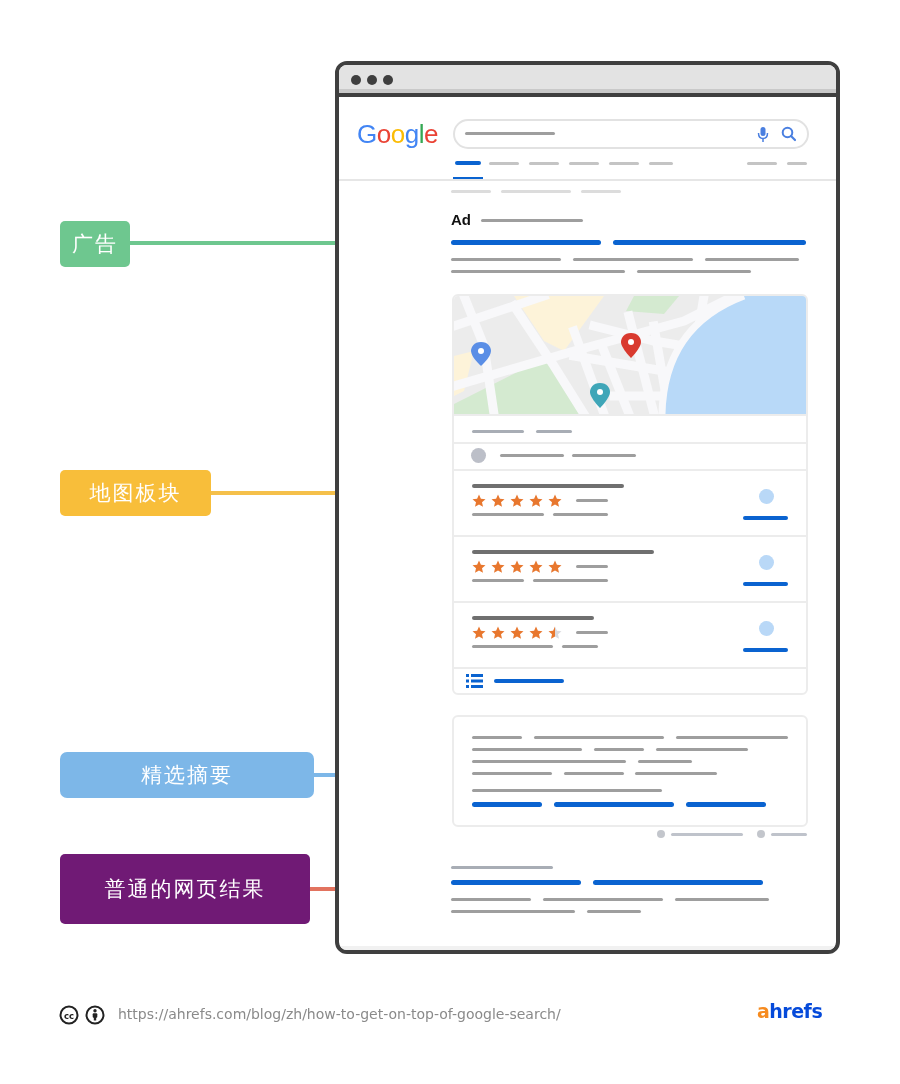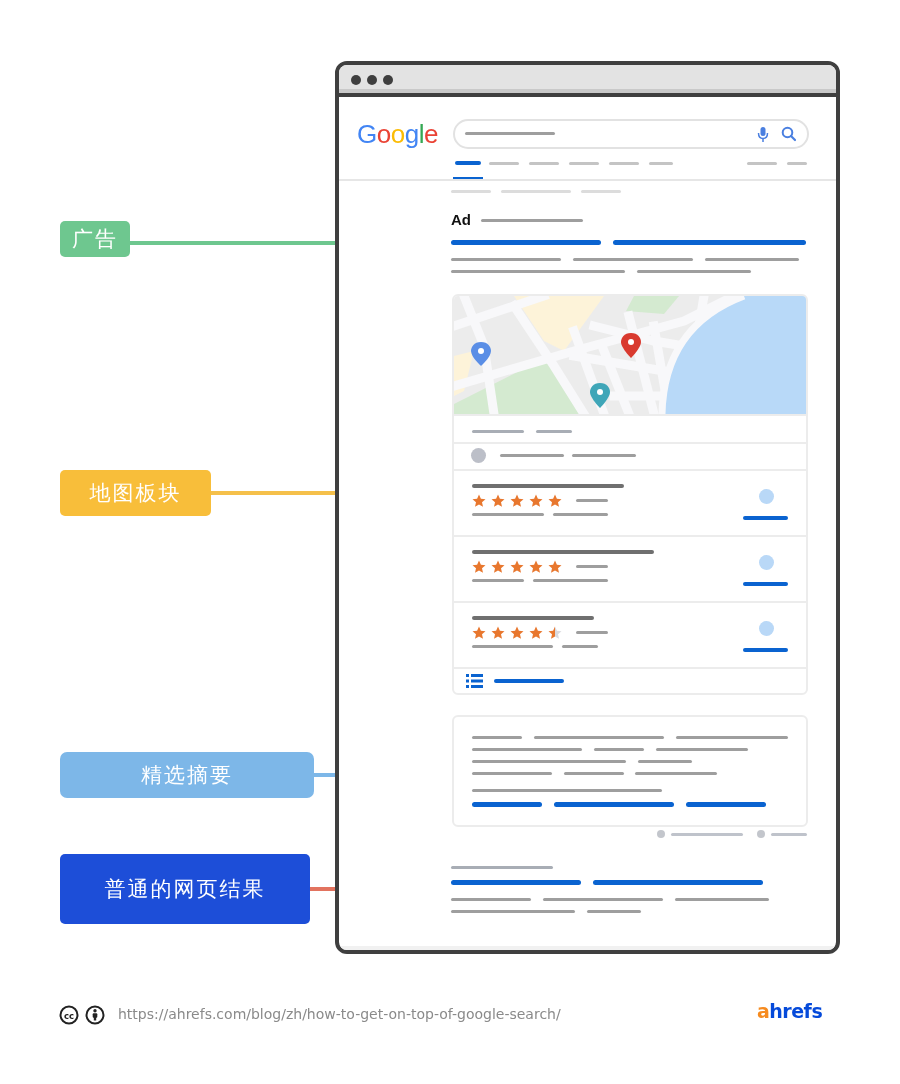--- a/index.html
+++ b/index.html
@@ -63,24 +63,24 @@
     <path d="M390 775 Q403 775 403 788 L403 816 Q403 835 430 835"></path>
   </g>
 
   <g stroke="#e2735f" stroke-width="4" fill="none" stroke-linecap="round">
     <line x1="310" y1="889" x2="390" y2="889"></line>
     <path d="M388 889 Q402 889 404 878 Q410 862 430 862"></path>
     <path d="M388 889 Q402 889 404 900 Q410 916 430 916"></path>
   </g>
 </svg>
 
-<div class="label" style="left: 60px; top: 221px; width: 70px; height: 36px; background: rgb(110, 199, 143);">广告</div>
+<div class="label" style="left: 60px; top: 221px; width: 70px; height: 46px; background: rgb(110, 199, 143);">广告</div>
 <div class="label" style="left: 60px; top: 470px; width: 151px; height: 46px; background: rgb(248, 190, 58);">地图板块</div>
 <div class="label" style="left: 60px; top: 752px; width: 254px; height: 46px; background: rgb(125, 183, 232); border-radius: 7px;">精选摘要</div>
-<div class="label" style="left: 60px; top: 854px; width: 250px; height: 70px; background: #1d4ed8;">普通的网页结果</div>
+<div class="label" style="left: 60px; top: 854px; width: 250px; height: 70px; background: #701a75;">普通的网页结果</div>
 
 <div class="browser">
   <div class="titlebar">
     <div class="shade"></div>
     <div class="dot" style="left:12px"></div>
     <div class="dot" style="left:28px"></div>
     <div class="dot" style="left:44px"></div>
   </div>
 
   <div class="logo">

